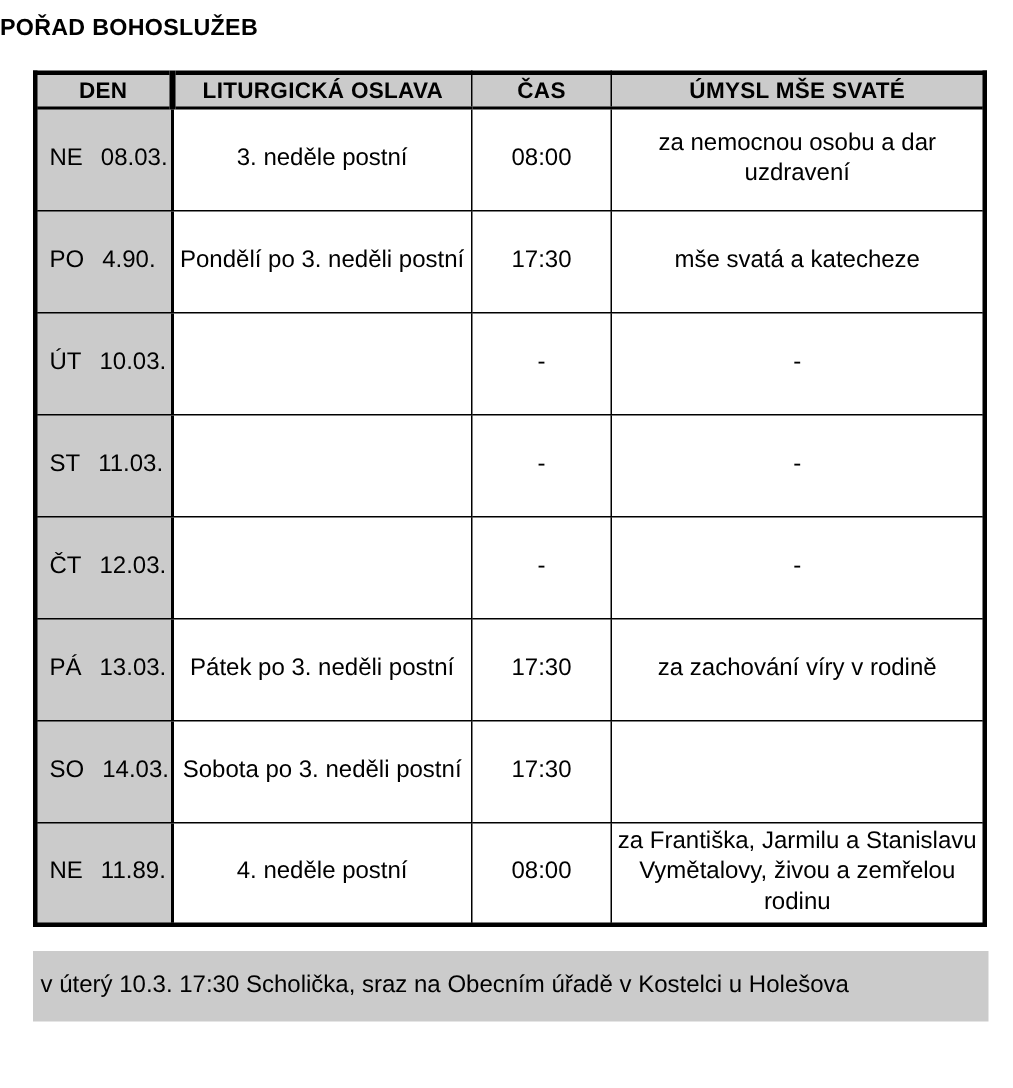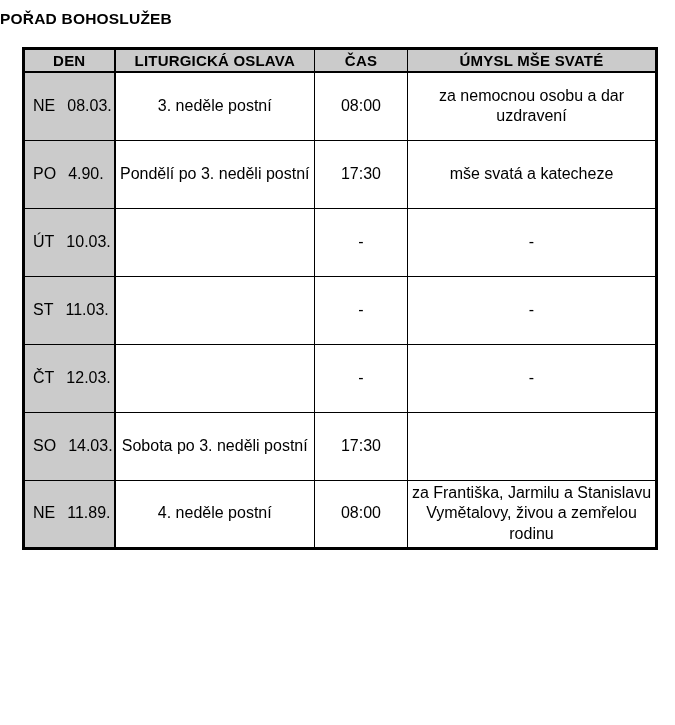--- a/index.html
+++ b/index.html
@@ -47,21 +47,21 @@
   th {
     background: #cbcbcb;
     font-size: 15px;
     font-weight: bold;
     height: 21px;
     padding: 0;
     border: 1px solid #000000;
     border-bottom: 2px solid #000000;
     letter-spacing: 0.2px;
   }
-  th.h-day { border-right: 2px solid #000000; }
+  th.h-day { border-right: 4px solid #000000; }
 
   tbody tr { height: 68px; }
   td {
     border: 1px solid #000000;
     font-size: 16px;
     line-height: 1.28;
     text-align: center;
     vertical-align: middle;
     padding: 0 2px;
   }
@@ -151,20 +151,28 @@
 
   <tr>
     <td class="day-cell">
       <span class="day-abbr">ČT</span><span class="day-date">12.03.</span>
     </td>
     <td class="celebration-cell"></td>
     <td class="time-cell">-</td>
     <td class="intention-cell">-</td>
   </tr>
 
+  <tr>
+    <td class="day-cell">
+      <span class="day-abbr">PÁ</span><span class="day-date">13.03.</span>
+    </td>
+    <td class="celebration-cell">Pátek po 3. neděli postní</td>
+    <td class="time-cell">17:30</td>
+    <td class="intention-cell">za zachování víry v rodině</td>
+  </tr>
 
   <tr>
     <td class="day-cell">
       <span class="day-abbr">SO</span><span class="day-date">14.03.</span>
     </td>
     <td class="celebration-cell">Sobota po 3. neděli postní</td>
     <td class="time-cell">17:30</td>
     <td class="intention-cell"></td>
   </tr>
 
@@ -172,14 +180,17 @@
     <td class="day-cell">
       <span class="day-abbr">NE</span><span class="day-date">11.89.</span>
     </td>
     <td class="celebration-cell">4. neděle postní</td>
     <td class="time-cell">08:00</td>
     <td class="intention-cell">za Františka, Jarmilu a Stanislavu Vymětalovy, živou a zemřelou rodinu</td>
   </tr>
 </tbody>
   </table>
 
+  <div class="footer-note">
+    <span>v úterý 10.3. 17:30 Scholička, sraz na Obecním úřadě v Kostelci u Holešova</span>
+  </div>
 
 </div>
 
 </body></html>

